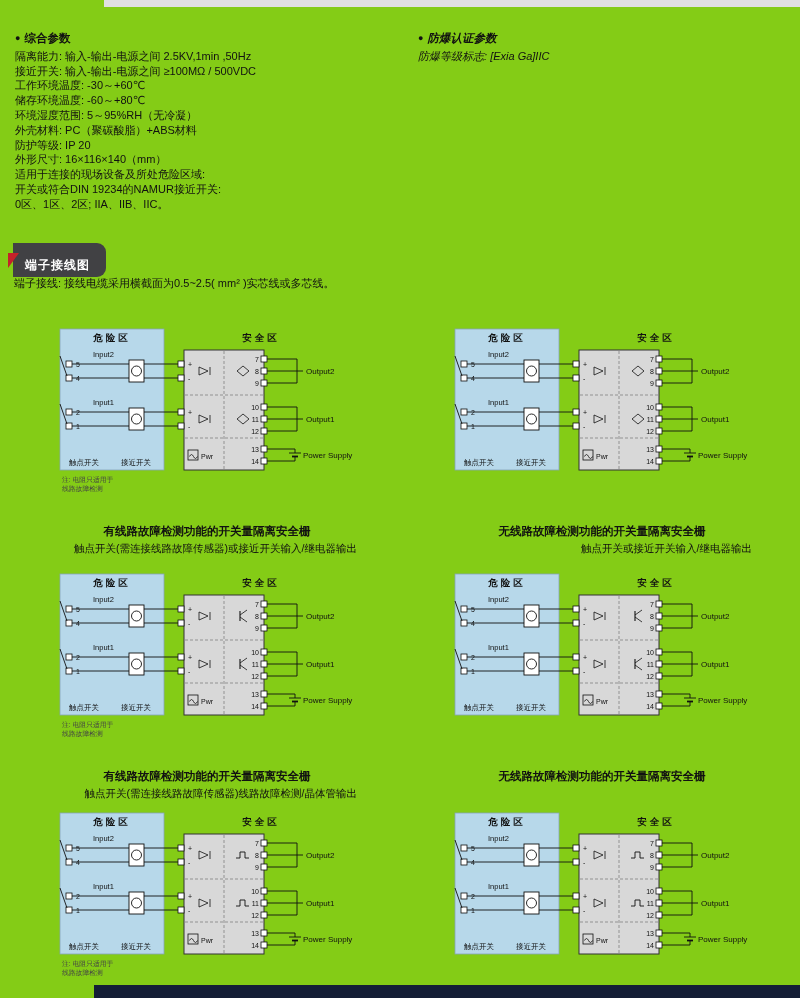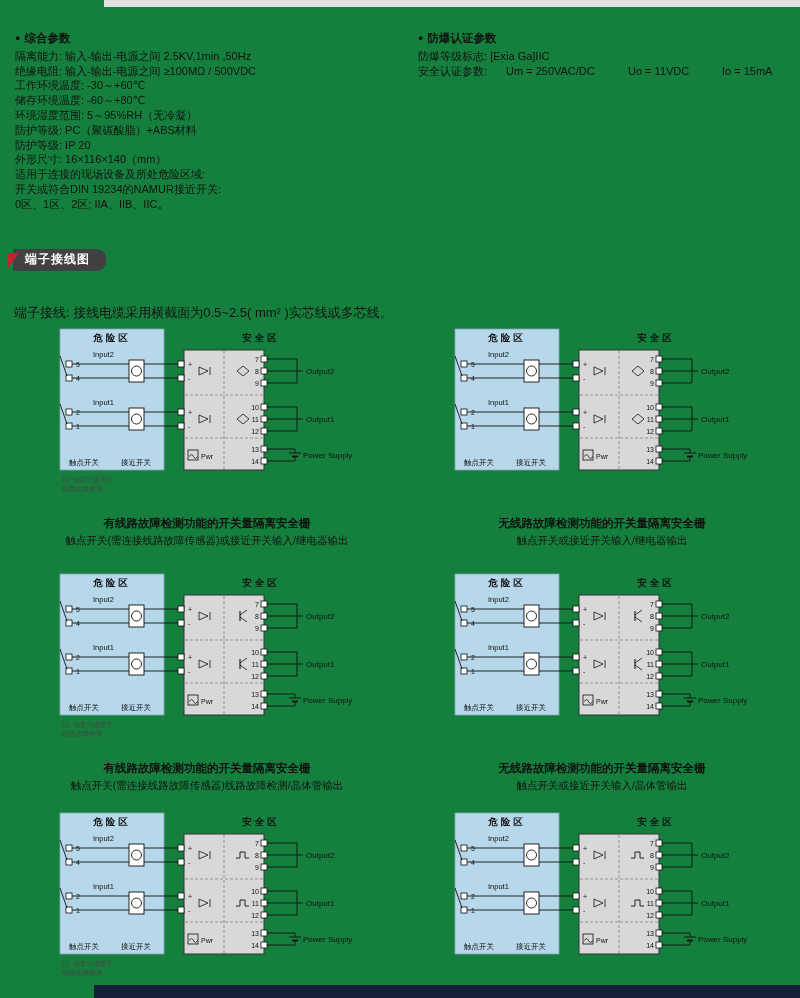--- a/index.html
+++ b/index.html
@@ -1,69 +1,63 @@
 <!DOCTYPE html>
 <html><head>
 <meta charset="utf-8">
 <style>
   html,body{margin:0;padding:0;background:#fff;}
-  .page{position:relative;width:800px;height:998px;background:#15803d;overflow:hidden;
+  .page{position:relative;width:800px;height:998px;background:#84cc16;overflow:hidden;
         font-family:"Liberation Sans","DejaVu Sans",sans-serif;color:#111;}
   .top-strip{position:absolute;left:104px;top:0;width:696px;height:7px;background:#e0e0e0;}
   .spec-col{position:absolute;font-size:11px;line-height:14.8px;white-space:nowrap;}
   .spec-title{font-weight:bold;font-size:11.5px;margin-bottom:3px;}
   .bullet{font-size:9px;vertical-align:1px;margin-right:4px;}
   .cert-row{display:flex;}
   .cert-label{width:88px;}
   .cert-c1{width:122px;}
   .cert-c2{width:94px;}
   .section-header{position:absolute;left:8px;top:251px;display:flex;align-items:center;height:18px;}
   .red-flag{width:0;height:0;border-top:15px solid #c4222a;border-right:11px solid transparent;margin-right:-6px;position:relative;z-index:2;}
   .section-bar{background:#414144;color:#fff;font-weight:bold;font-size:12px;letter-spacing:1px;
-               padding:2px 16px 3px 12px;border-radius:0 9px 9px 0;text-align:center;}
-  .intro{position:absolute;left:14px;top:304px;font-size:13px;}
+               padding:14px 16px 3px 12px;border-radius:0 9px 9px 0;text-align:center;}
+  .intro{position:absolute;left:14px;top:276px;font-size:11px;}
   .diagram-cell{position:absolute;width:300px;}
-  .caption{text-align:center;margin-top:14px;}
+  .caption{text-align:center;margin-top:22px;}
   .cap-title{font-size:11.5px;font-weight:bold;}
-  .cap-sub{font-size:10.5px;margin-top:3px;}
+  .cap-sub{font-size:10.5px;margin-top:3px;text-align:right;}
   .footer-bar{position:absolute;left:94px;top:985px;width:706px;height:13px;background:#141e36;}
   svg text{font-family:"Liberation Sans","DejaVu Sans",sans-serif;}
 </style>
 </head>
 <body>
 
 <div class="page">
 
   <div class="top-strip"></div>
 
   <div class="spec-col" style="left:15px;top:31px;">
     <div class="spec-title"><span class="bullet">●</span><span>综合参数</span></div>
     <div class="spec-line">隔离能力: 输入-输出-电源之间 2.5KV,1min ,50Hz</div>
-    <div class="spec-line">绝缘电阻: 输入-输出-电源之间 ≥100MΩ / 500VDC</div>
+    <div class="spec-line">接近开关: 输入-输出-电源之间 ≥100MΩ / 500VDC</div>
     <div class="spec-line">工作环境温度: -30～+60℃</div>
     <div class="spec-line">储存环境温度: -60～+80℃</div>
     <div class="spec-line">环境湿度范围: 5～95%RH（无冷凝）</div>
-    <div class="spec-line">防护等级: PC（聚碳酸脂）+ABS材料</div>
+    <div class="spec-line">外壳材料: PC（聚碳酸脂）+ABS材料</div>
     <div class="spec-line">防护等级: IP 20</div>
     <div class="spec-line">外形尺寸: 16×116×140（mm）</div>
     <div class="spec-line">适用于连接的现场设备及所处危险区域:</div>
     <div class="spec-line">开关或符合DIN 19234的NAMUR接近开关:</div>
     <div class="spec-line">0区、1区、2区; IIA、IIB、IIC。</div>
   </div>
 
-  <div class="spec-col" style="left:418px;top:31px;">
+  <div class="spec-col" style="left:418px;top:31px;font-style:italic;">
     <div class="spec-title"><span class="bullet">●</span><span>防爆认证参数</span></div>
     <div class="spec-line">
       <span>防爆等级标志:</span> <span>[Exia Ga]IIC</span>
-    </div>
-    <div class="cert-row">
-      <span class="cert-label">安全认证参数:</span>
-      <span class="cert-c1">Um = 250VAC/DC</span>
-      <span class="cert-c2">Uo = 11VDC</span>
-      <span class="cert-c3">Io = 15mA</span>
     </div>
   </div>
 
   <div class="section-header">
     <span class="red-flag"></span>
     <span class="section-bar">端子接线图</span>
   </div>
 
   <div class="intro">端子接线: 接线电缆采用横截面为0.5~2.5( mm² )实芯线或多芯线。</div>
 
@@ -431,21 +425,20 @@
           <line x1="235" y1="130.5" x2="241" y2="130.5" stroke="#111" stroke-width="1.8"></line>
           <line x1="238" y1="130.5" x2="238" y2="135" stroke="#111" stroke-width="0.9"></line>
           <text x="246" y="132" font-size="8" fill="#111">Power Supply</text>
           <rect x="131" y="124" width="10" height="10" fill="none" stroke="#111" stroke-width="0.8"></rect>
           <path d="M132.5,130.5 q2,-4 4,0 t4,0" fill="none" stroke="#111" stroke-width="0.8"></path>
           <text x="144" y="132.5" font-size="7" fill="#111">Pwr</text>
           <text x="12" y="139" font-size="7.5" fill="#111">触点开关</text>
           <text x="64" y="139" font-size="7.5" fill="#111">接近开关</text>
         </svg><div class="caption">
           <div class="cap-title">无线路故障检测功能的开关量隔离安全栅</div>
-          <div class="cap-sub">触点开关或接近开关输入/晶体管输出</div>
         </div></div>
       <div class="diagram-cell" style="left: 57px; top: 810px;"><svg width="300" height="172" viewBox="0 0 300 172">
           <rect x="3" y="3" width="104" height="141" fill="#b7d8ea" stroke="#86a6b8" stroke-width="0.8"></rect>
           <text x="55" y="15" font-size="9.5" text-anchor="middle" font-weight="bold" letter-spacing="3" fill="#111">危险区</text>
           <text x="204" y="15" font-size="9.5" text-anchor="middle" font-weight="bold" letter-spacing="3" fill="#111">安全区</text>
           <rect x="127" y="24" width="80" height="120" fill="#d8d8d8" stroke="#333" stroke-width="1"></rect>
           <line x1="128" y1="69" x2="206" y2="69" stroke="#777" stroke-width="0.7" stroke-dasharray="3,2"></line>
           <line x1="128" y1="112" x2="206" y2="112" stroke="#777" stroke-width="0.7" stroke-dasharray="3,2"></line>
           <line x1="167" y1="25" x2="167" y2="143" stroke="#777" stroke-width="0.7" stroke-dasharray="3,2"></line>
           <rect x="9" y="35" width="6" height="6" fill="#fff" stroke="#111" stroke-width="0.8"></rect>

